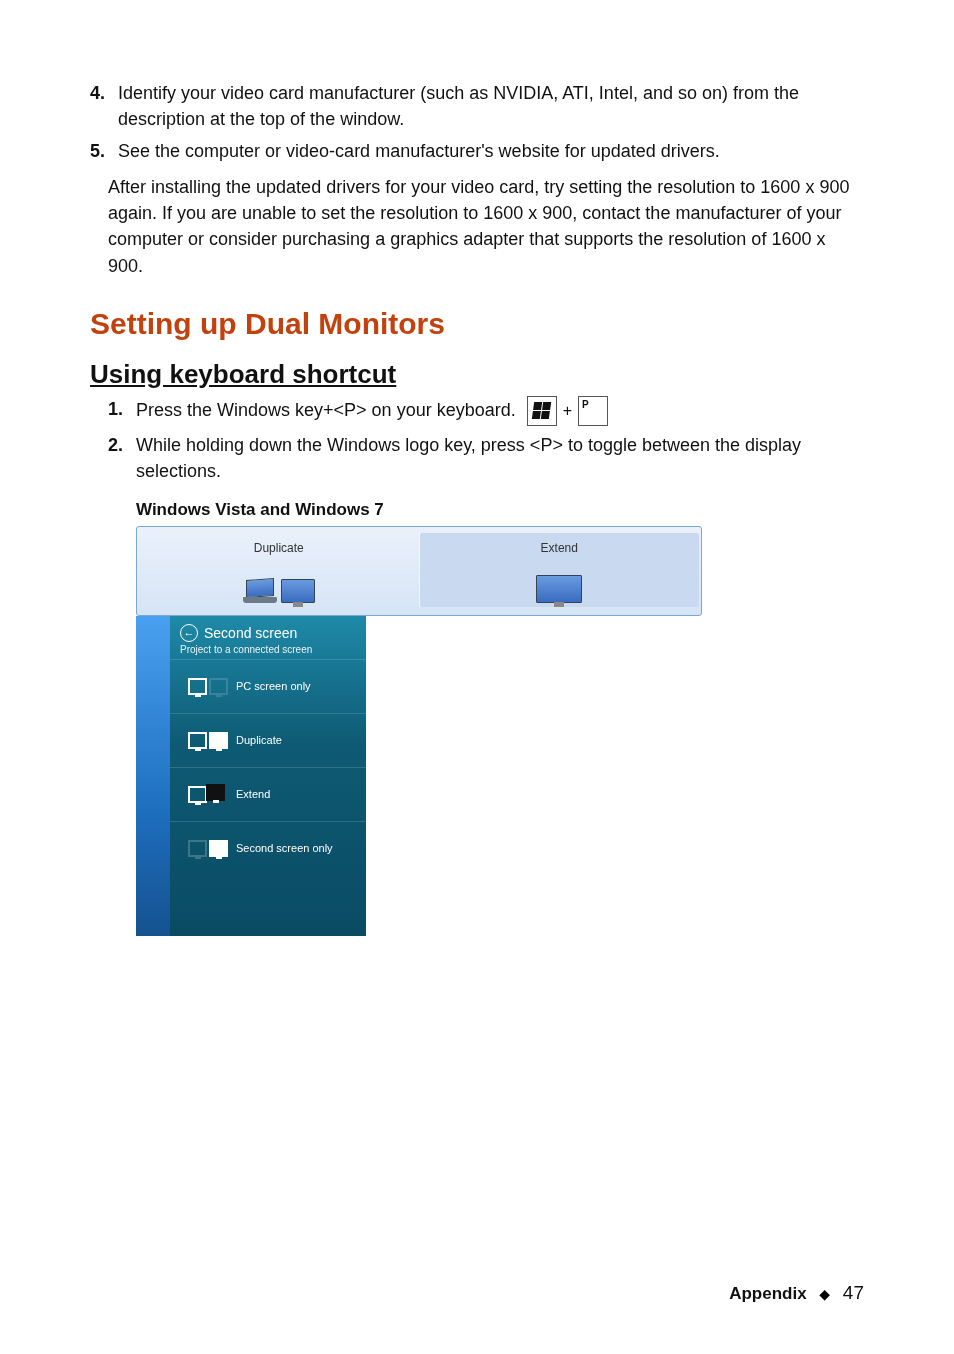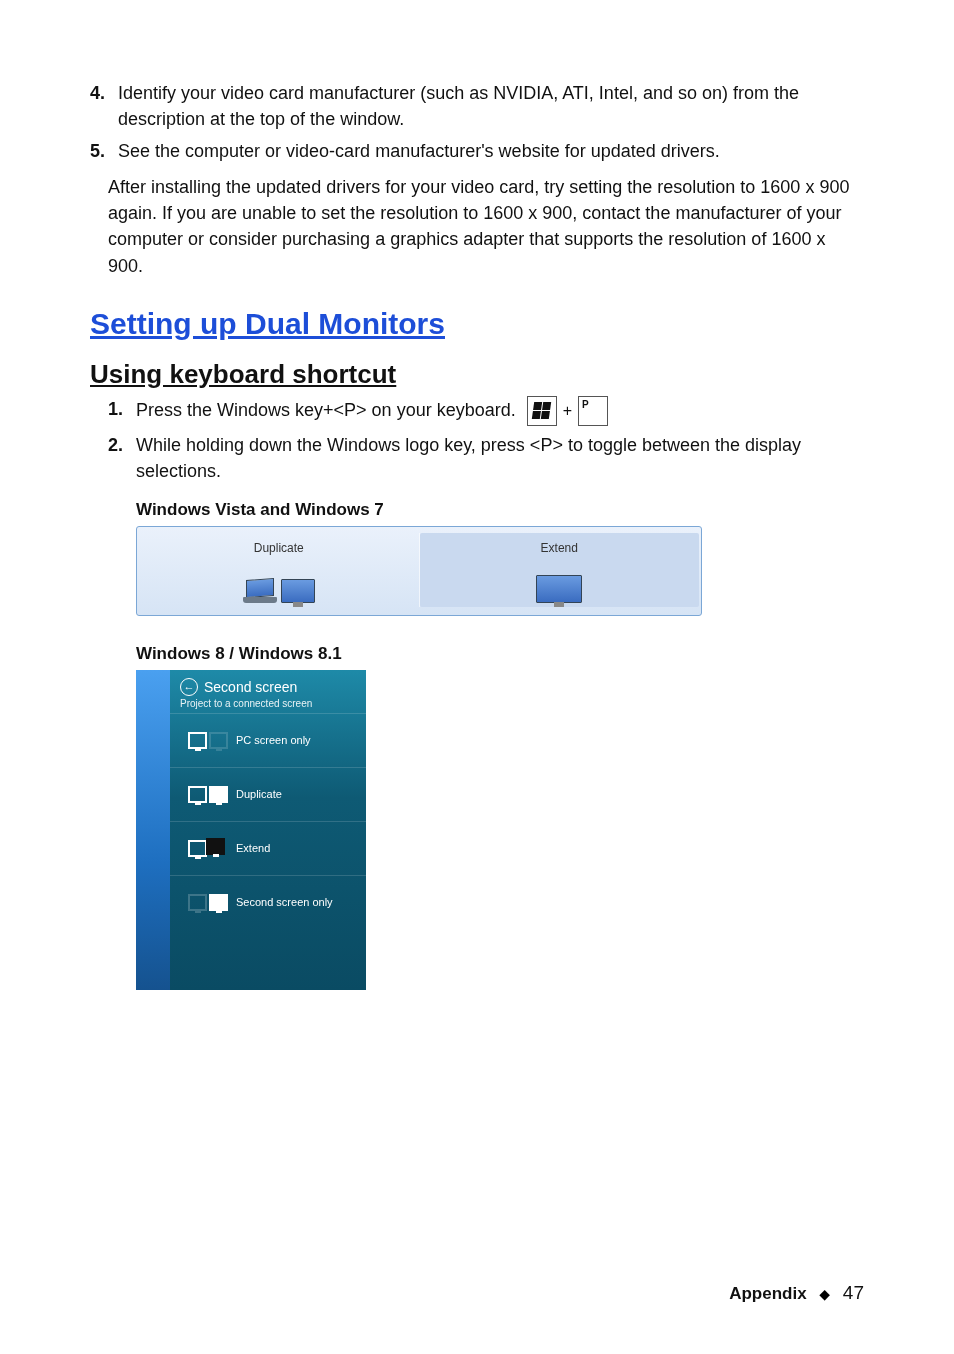--- a/index.html
+++ b/index.html
@@ -34,22 +34,21 @@
   }
   .para {
     font-size: 18px;
     line-height: 1.45;
     margin: 10px 0 0 18px;
   }
   h1.section {
     font-size: 30px;
     font-weight: 700;
     margin: 28px 0 8px 0;
-    color: #1d4ed8;
-    text-decoration: underline;
+    color: #c2410c;
   }
   h2.sub {
     font-size: 26px;
     font-weight: 700;
     margin: 18px 0 6px 0;
     text-decoration: underline;
   }
   .sub-steps {
     list-style: none;
     padding: 0;
@@ -323,21 +322,20 @@
     <div class="vista-opt selected">
       <div>Extend</div>
       <div class="vista-icon">
         <div class="mon big">
             <div class="stand"></div>
           </div>
       </div>
     </div>
   </div>
 
-  <div class="sub-heading" style="margin-top:28px;">Windows 8 / Windows 8.1</div>
 
   <div class="win8-wrap">
     <div class="win8-stripe"></div>
     <div class="win8-panel">
       <div class="win8-head">
         <div class="win8-head-row">
           <span class="back-circle">←</span>
           <span>Second screen</span>
         </div>
         <div class="win8-sub">Project to a connected screen</div>

